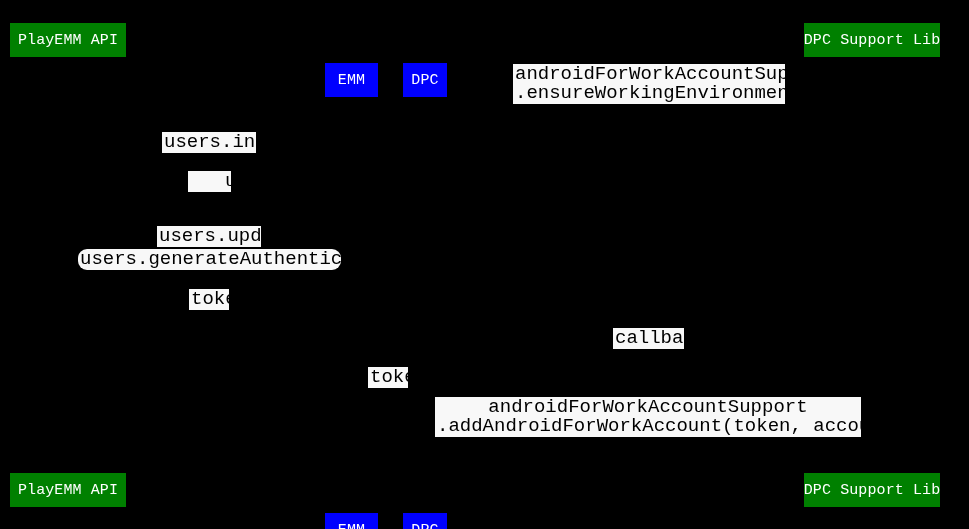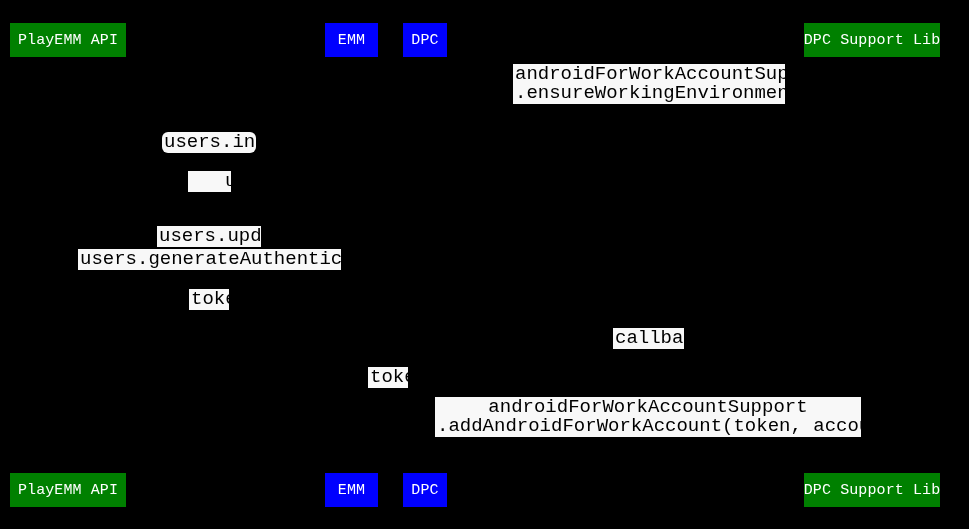--- a/index.html
+++ b/index.html
@@ -25,21 +25,21 @@
     align-items: center;
     justify-content: center;
     color: #ffffff;
     font-size: 15px;
     line-height: 1;
     letter-spacing: 0.1px;
     box-sizing: border-box;
     white-space: nowrap;
   }
   .participant.green { background: #008000; }
-  .participant.blue  { background: #0000ff; }
+  .participant.blue  { background: #0000ff; margin-top: 40px; }
 
   .msg {
     position: absolute;
     background: #f8f8f8;
     color: #000000;
     font-size: 19px;
     line-height: 19px;
     text-align: center;
     box-sizing: border-box;
     padding: 1px 2px 2px 2px;
@@ -57,22 +57,22 @@
 <div class="participant green" style="left: 10px; top: 23px; width: 116px; height: 34px; background: rgb(0, 128, 0); color: rgb(255, 255, 255);">PlayEMM API</div>
     <div class="participant green" style="left: 10px; top: 473px; width: 116px; height: 34px; background: rgb(0, 128, 0); color: rgb(255, 255, 255);">PlayEMM API</div>
     <div class="participant blue" style="left: 325px; top: 23px; width: 53px; height: 34px; background: rgb(0, 0, 255); color: rgb(255, 255, 255);">EMM</div>
     <div class="participant blue" style="left: 325px; top: 473px; width: 53px; height: 34px; background: rgb(0, 0, 255); color: rgb(255, 255, 255);">EMM</div>
     <div class="participant blue" style="left: 403px; top: 23px; width: 44px; height: 34px; background: rgb(0, 0, 255); color: rgb(255, 255, 255);">DPC</div>
     <div class="participant blue" style="left: 403px; top: 473px; width: 44px; height: 34px; background: rgb(0, 0, 255); color: rgb(255, 255, 255);">DPC</div>
     <div class="participant green" style="left: 804px; top: 23px; width: 136px; height: 34px; background: rgb(0, 128, 0); color: rgb(255, 255, 255);">DPC Support Lib</div>
     <div class="participant green" style="left: 804px; top: 473px; width: 136px; height: 34px; background: rgb(0, 128, 0); color: rgb(255, 255, 255);">DPC Support Lib</div>
     <div class="msg multiline" style="left: 513px; top: 64px; width: 272px; height: 40px; background: rgb(248, 248, 248); color: rgb(0, 0, 0);">androidForWorkAccountSupport
 .ensureWorkingEnvironment(callback)</div>
-    <div class="msg" style="left: 162px; top: 132px; width: 94px; height: 21px; background: rgb(248, 248, 248); color: rgb(0, 0, 0); border-radius: 6px;">users.insert()</div>
+    <div class="msg" style="left: 162px; top: 132px; width: 94px; height: 21px; background: rgb(248, 248, 248); color: rgb(0, 0, 0);">users.insert()</div>
     <div class="msg" style="left: 188px; top: 171px; width: 43px; height: 21px; background: rgb(248, 248, 248); color: rgb(0, 0, 0); padding-left: 37px;">userID</div>
     <div class="msg" style="left: 157px; top: 226px; width: 104px; height: 21px; background: rgb(248, 248, 248); color: rgb(0, 0, 0);">users.update()</div>
-    <div class="msg" style="left: 78px; top: 249px; width: 263px; height: 21px; background: rgb(248, 248, 248); color: rgb(0, 0, 0);">users.generateAuthenticationToken()</div>
+    <div class="msg" style="left: 78px; top: 249px; width: 263px; height: 21px; background: rgb(248, 248, 248); color: rgb(0, 0, 0); border-radius: 9px;">users.generateAuthenticationToken()</div>
     <div class="msg" style="left: 189px; top: 289px; width: 40px; height: 21px; background: rgb(248, 248, 248); color: rgb(0, 0, 0);">token</div>
     <div class="msg" style="left: 613px; top: 328px; width: 71px; height: 21px; background: rgb(248, 248, 248); color: rgb(0, 0, 0);">callback()</div>
     <div class="msg" style="left: 368px; top: 367px; width: 40px; height: 21px; background: rgb(248, 248, 248); color: rgb(0, 0, 0);">token</div>
     <div class="msg multiline" style="left: 435px; top: 397px; width: 426px; height: 40px; background: rgb(248, 248, 248); color: rgb(0, 0, 0);">androidForWorkAccountSupport
 .addAndroidForWorkAccount(token, accountAddedCallback)</div>
   </div>
 
 </body></html>

